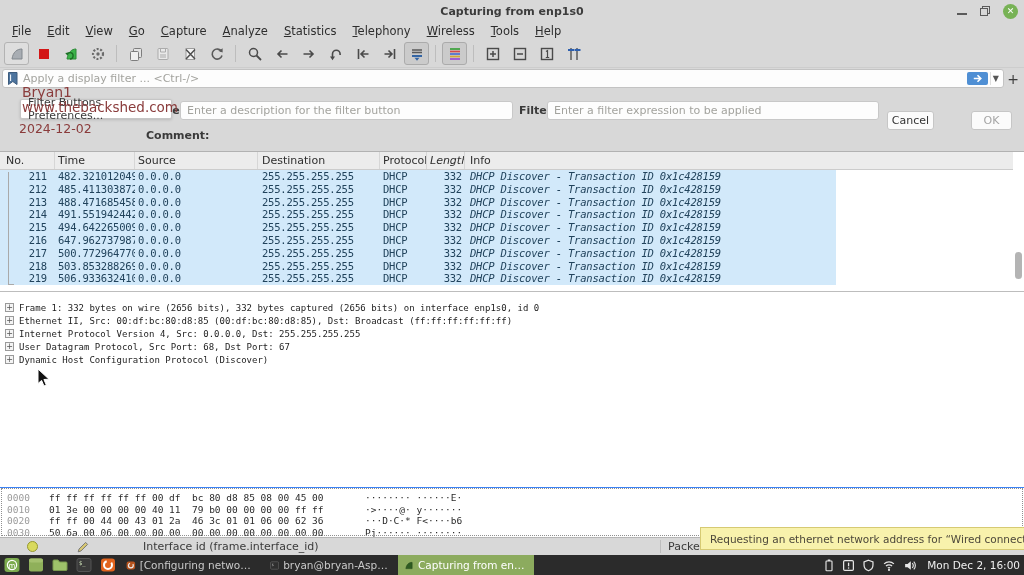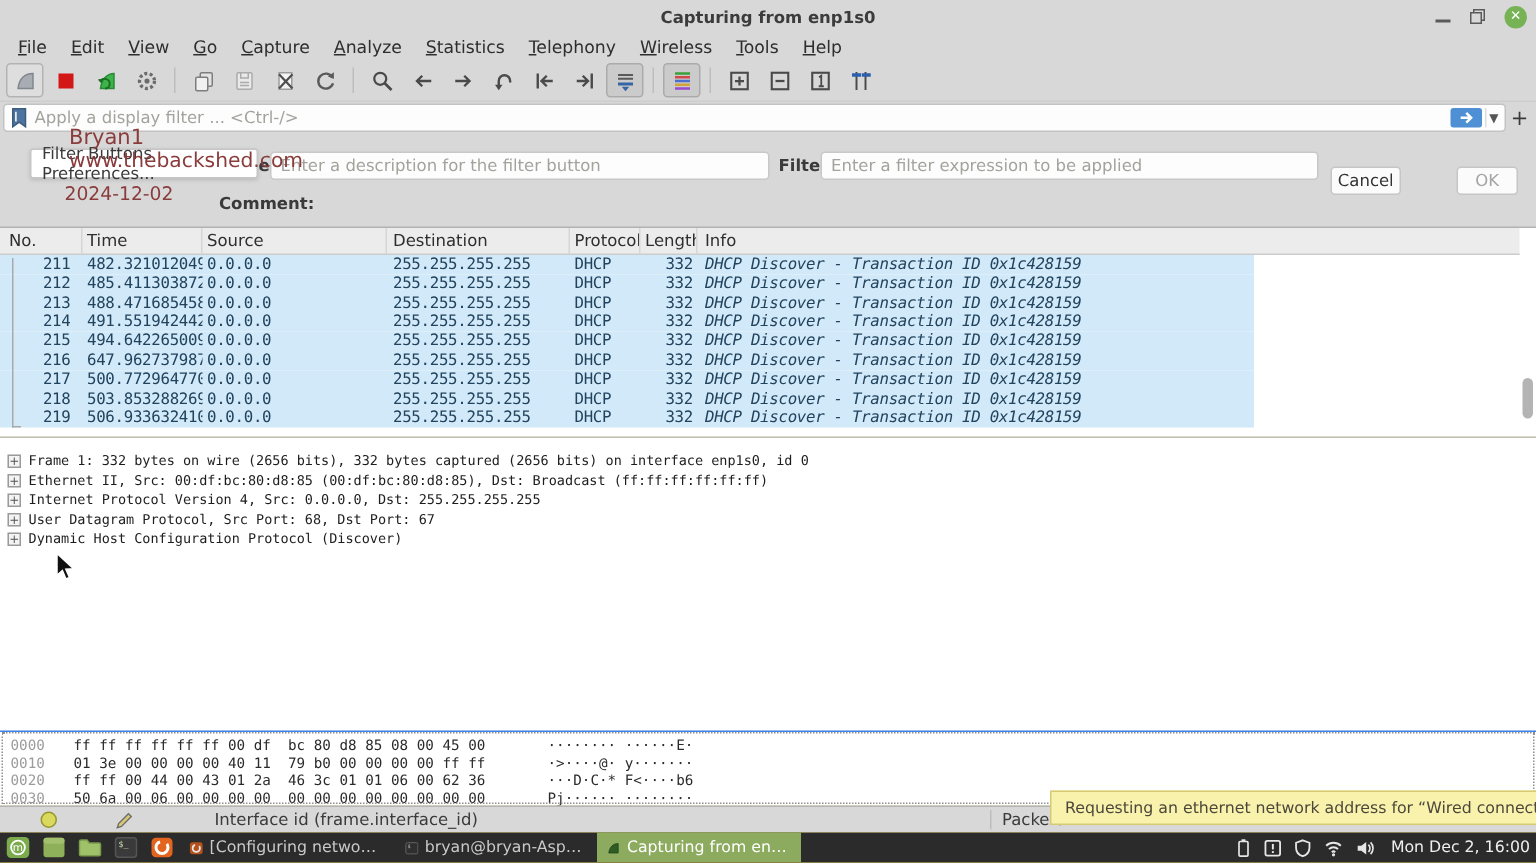--- a/index.html
+++ b/index.html
@@ -52,21 +52,21 @@
           box-sizing:border-box;font-size:11px;color:#333;padding:0 6px;font-family:inherit;outline:none;}
   .finput::placeholder{color:#a3a39e;}
   .fbtn{position:absolute;height:19px;background:#fbfbfb;border:1px solid #c6c6c6;border-radius:3px;
         box-sizing:border-box;font-size:11px;display:flex;align-items:center;justify-content:center;color:#333;}
   .fbtn.disabled{color:#a5a5a5;}
 
   
   .popup{position:absolute;left:20px;top:99px;width:152px;height:20px;background:#fff;
          border:1px solid #c6c6c6;border-radius:2px;box-shadow:0 1px 3px rgba(0,0,0,.15);
          font-size:11px;color:#3a3a3a;display:flex;align-items:center;padding-left:7px;box-sizing:border-box;z-index:30;}
-  .watermark{position:absolute;z-index:40;color:#8a3b3b;pointer-events:none;margin-left:24px;}
+  .watermark{position:absolute;z-index:40;color:#8a3b3b;pointer-events:none;}
   .wm1{left:22px;top:84px;font-size:14px;}
   .wm2{left:22px;top:99px;font-size:13.5px;}
   .wm3{left:19px;top:121px;font-size:12.5px;}
 
   
   .packetlist{position:absolute;left:0;top:152px;width:1024px;height:139px;background:#fff;}
   .pl-header{display:grid;grid-template-columns:55px 80px 123px 122px 47px 38px 1fr;width:1013px;height:17px;
              background:#ececec;border-bottom:1px solid #cccccc;font-size:11px;color:#2e2e2e;align-items:center;}
   .pl-header .hc{border-right:1px solid #d6d6d6;height:17px;line-height:17px;box-sizing:border-box;overflow:hidden;white-space:nowrap;}
   .pl-rows{position:absolute;left:0;top:18px;width:836px;}
@@ -336,21 +336,21 @@
   <div class="watermark wm2">www.thebackshed.com</div>
   <div class="watermark wm3">2024-12-02</div>
 
   <div class="packetlist">
     <div class="pl-header">
       <div class="hc" style="padding-left:6px;">No.</div>
       <div class="hc" style="padding-left:3px;">Time</div>
       <div class="hc" style="padding-left:3px;">Source</div>
       <div class="hc" style="padding-left:4px;">Destination</div>
       <div class="hc" style="padding-left:3px;">Protocol</div>
-      <div class="hc" style="padding-left:3px;">Length</div>
+      <div class="hc" style="padding-left:3px;font-style:italic;">Length</div>
       <div class="hc" style="padding-left:5px;border-right:none;">Info</div>
     </div>
     <div class="pl-rows">
   <div class="pl-row">
     <div class="c no">211</div>
     <div class="c time">482.321012049</div>
     <div class="c src">0.0.0.0</div>
     <div class="c dst">255.255.255.255</div>
     <div class="c proto">DHCP</div>
     <div class="c len">332</div>

